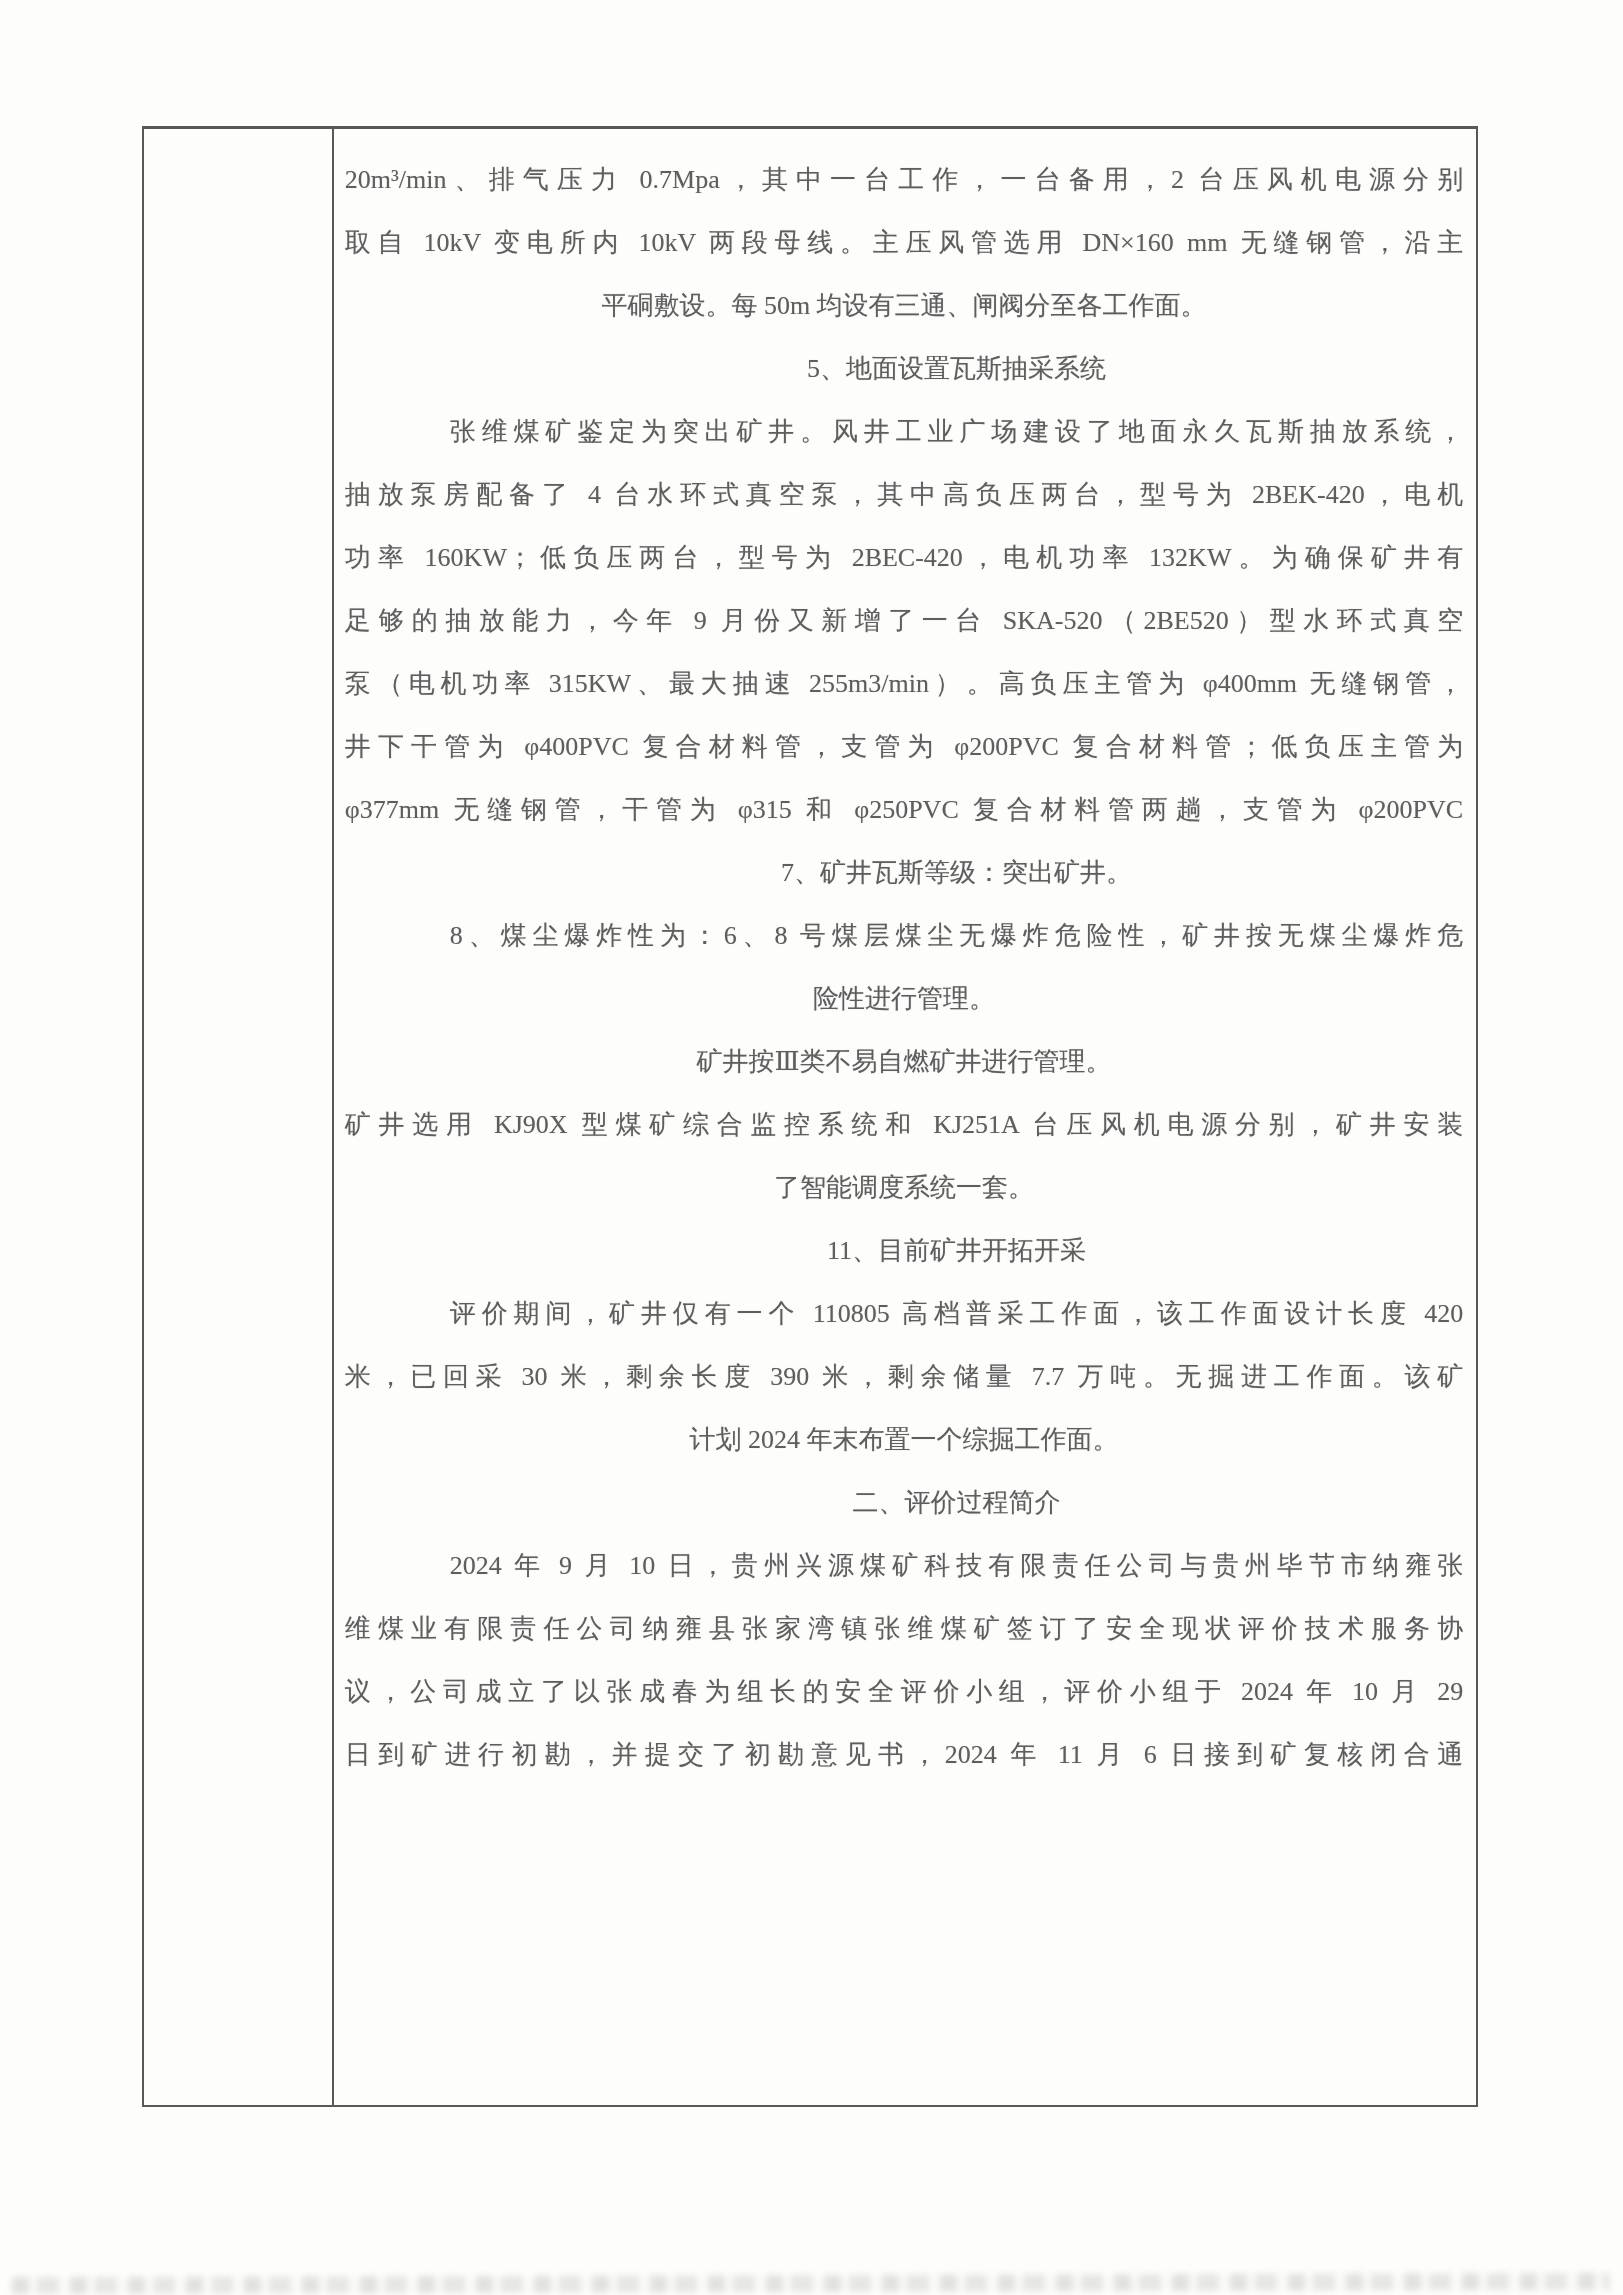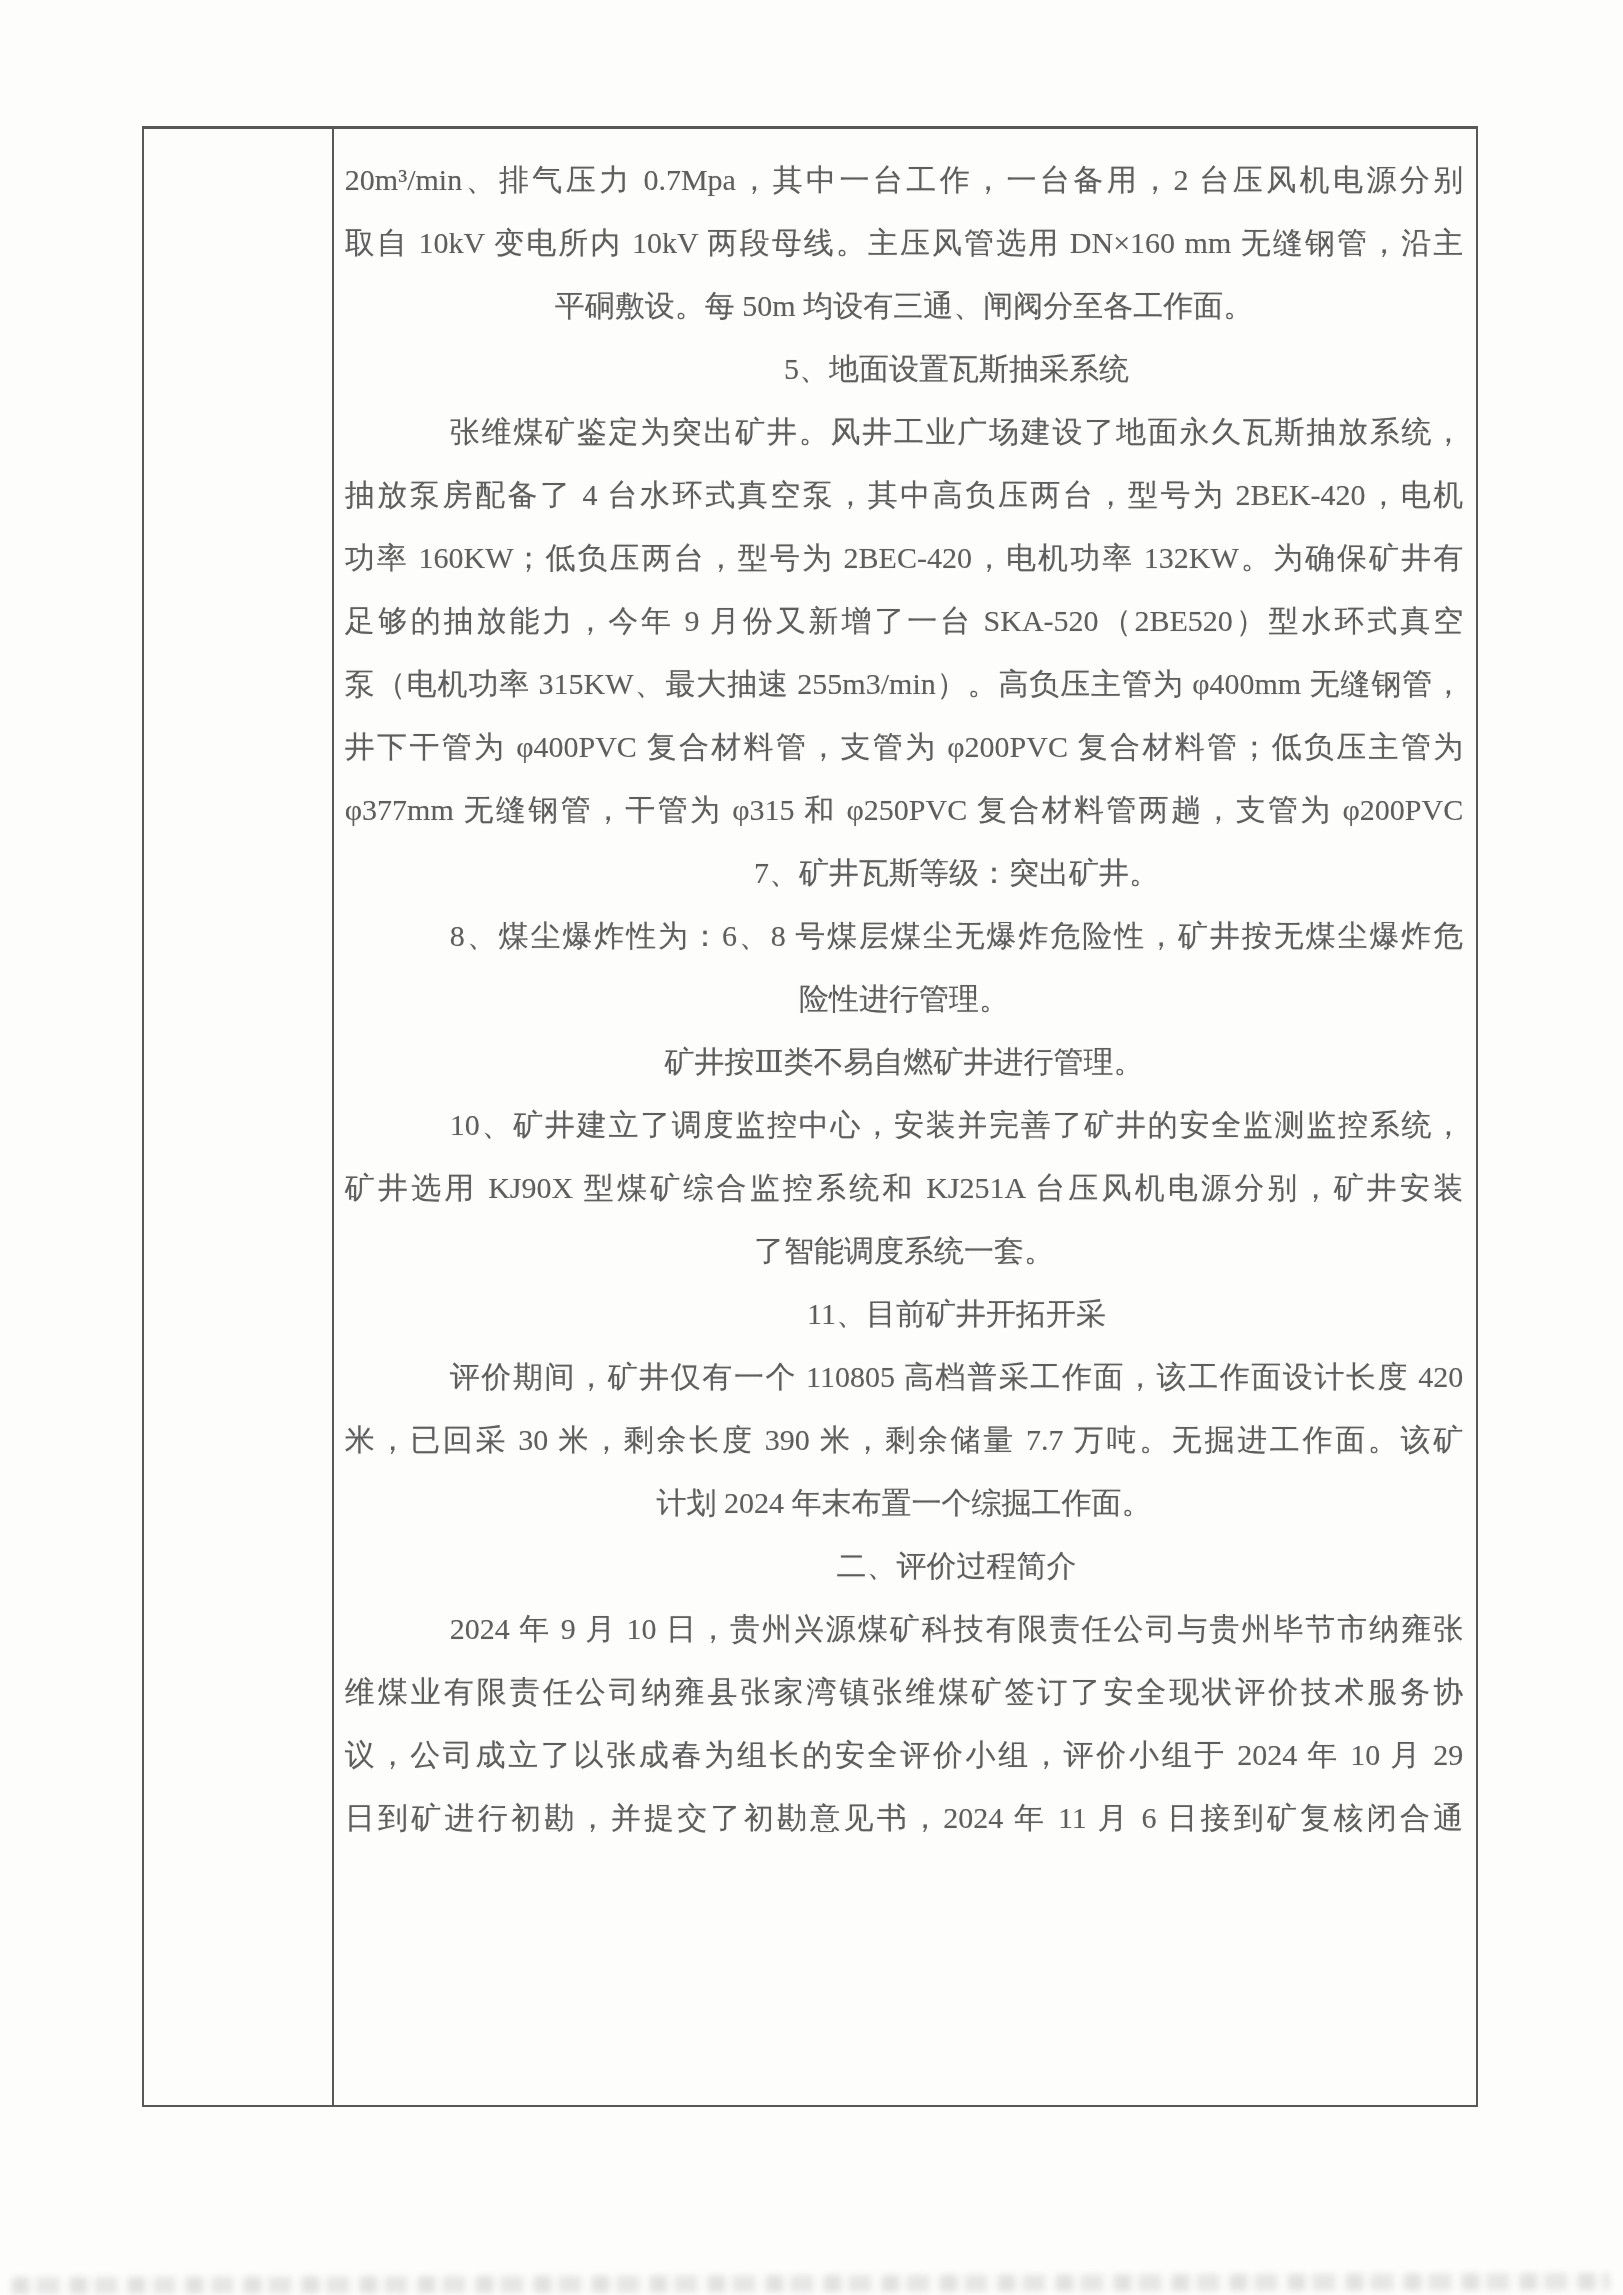--- a/index.html
+++ b/index.html
@@ -34,21 +34,21 @@
   .stub-col {
     width: 190px;
     box-sizing: border-box;
     border-right: 2.5px solid #585858;
   }
   .content-col {
     flex: 1;
     box-sizing: border-box;
     padding: 18.7px 12.8px 0 10.8px;
     color: #5e5e5e;
-    font-size: 30px;
+    font-size: 26px;
     text-shadow: 0 0 1px rgba(94,94,94,0.35);
   }
   .line {
     height: 63px;
     line-height: 63px;
     text-align: center;
     white-space: nowrap;
   }
   .line.indent {
     text-indent: 69px;
@@ -94,21 +94,20 @@
         <div class="line fill">抽放泵房配备了 4 台水环式真空泵，其中高负压两台，型号为 2BEK-420，电机</div>
         <div class="line fill">功率 160KW；低负压两台，型号为 2BEC-420，电机功率 132KW。为确保矿井有</div>
         <div class="line fill">足够的抽放能力，今年 9 月份又新增了一台 SKA-520（2BE520）型水环式真空</div>
         <div class="line fill">泵（电机功率 315KW、最大抽速 255m3/min）。高负压主管为 φ400mm 无缝钢管，</div>
         <div class="line fill">井下干管为 φ400PVC 复合材料管，支管为 φ200PVC 复合材料管；低负压主管为</div>
         <div class="line fill">φ377mm 无缝钢管，干管为 φ315 和 φ250PVC 复合材料管两趟，支管为 φ200PVC</div>
         <div class="line indent">7、矿井瓦斯等级：突出矿井。</div>
         <div class="line indent fill">8、煤尘爆炸性为：6、8 号煤层煤尘无爆炸危险性，矿井按无煤尘爆炸危</div>
         <div class="line">险性进行管理。</div>
         <div class="line">矿井按Ⅲ类不易自燃矿井进行管理。</div>
-        <div class="line indent fill">10、矿井建立了调度监控中心，安装并完善了矿井的安全监测监控系统，</div>
         <div class="line fill">矿井选用 KJ90X 型煤矿综合监控系统和 KJ251A 台压风机电源分别，矿井安装</div>
         <div class="line">了智能调度系统一套。</div>
         <div class="line indent">11、目前矿井开拓开采</div>
         <div class="line indent fill">评价期间，矿井仅有一个 110805 高档普采工作面，该工作面设计长度 420</div>
         <div class="line fill">米，已回采 30 米，剩余长度 390 米，剩余储量 7.7 万吨。无掘进工作面。该矿</div>
         <div class="line">计划 2024 年末布置一个综掘工作面。</div>
         <div class="line indent">二、评价过程简介</div>
         <div class="line indent fill">2024 年 9 月 10 日，贵州兴源煤矿科技有限责任公司与贵州毕节市纳雍张</div>
         <div class="line fill">维煤业有限责任公司纳雍县张家湾镇张维煤矿签订了安全现状评价技术服务协</div>
         <div class="line fill">议，公司成立了以张成春为组长的安全评价小组，评价小组于 2024 年 10 月 29</div>

